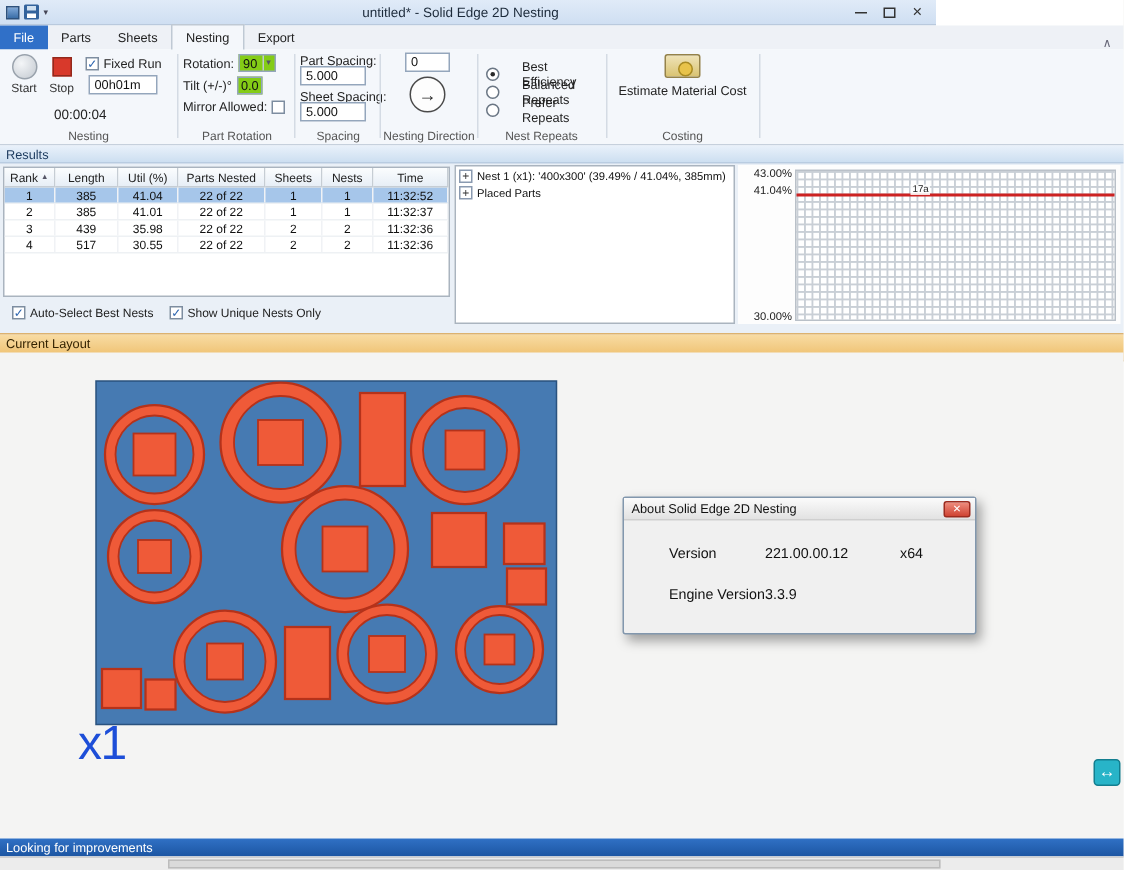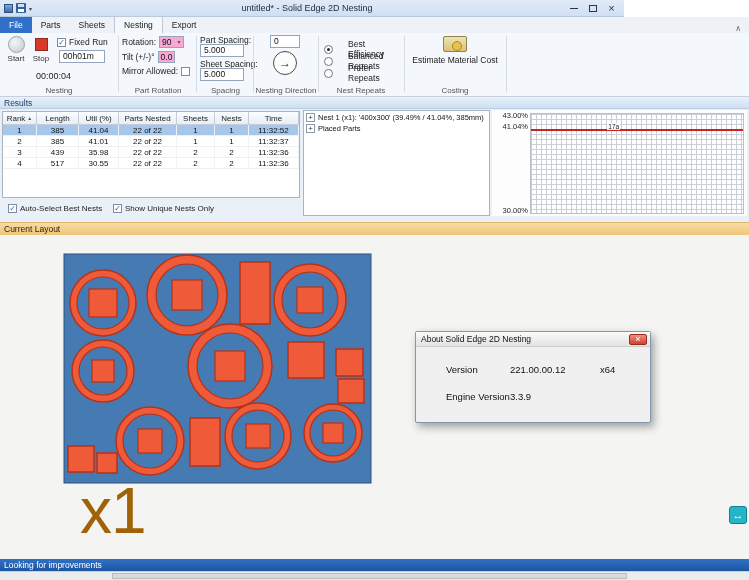--- a/index.html
+++ b/index.html
@@ -62,21 +62,21 @@
   .box { width:9px; height:9px; border:1px solid #7d8da0; background:#fff; font-size:8px; line-height:7px;
     text-align:center; color:#2e66b0; display:inline-block; flex:0 0 auto; }
   .radiorow { position:absolute; display:flex; align-items:center; gap:15px; font-size:8.5px; }
   .radio { width:9px; height:9px; border:1px solid #6a7684; border-radius:50%; background:#fff; display:inline-block; position:relative; flex:0 0 auto; }
   .radio.sel::after { content:""; position:absolute; left:2px; top:2px; right:2px; bottom:2px; background:#2a2a2a; border-radius:50%; }
 
   .tbox { position:absolute; border:1px solid #94a6bc; background:#fff; font-size:8.5px; height:13px;
     line-height:11px; padding:0 3px; color:#111; }
   .frow { position:absolute; display:flex; align-items:center; gap:3px; }
   .flabel { font-size:8.5px; color:#222; white-space:nowrap; }
-  .ibox { border:1px solid #94a6bc; background:#f9a8d4; font-size:8.5px; height:12px; line-height:10px; padding:0 2px; color:#111; display:inline-flex; align-items:center; }
+  .ibox { border:1px solid #94a6bc; background:#84cc16; font-size:8.5px; height:12px; line-height:10px; padding:0 2px; color:#111; display:inline-flex; align-items:center; }
   .darr { font-size:6px; color:#556; margin-left:3px; border-left:1px solid #c0c8d2; padding-left:2px; }
   .elapsed { position:absolute; font-size:9px; color:#222;margin-left:28px; }
   .dirbtn { position:absolute; width:24px; height:24px; border:1.5px solid #4a4a4a; border-radius:50%;
     display:flex; align-items:center; justify-content:center; font-size:12px; color:#222; background:#fdfdfd; }
   .costbtn { position:absolute; left:0; right:0; top:3px; display:flex; flex-direction:column; align-items:center; gap:3px; cursor:default; }
   .cost-ico { width:24px; height:16px; background:linear-gradient(#efe3b8,#d9c372); border:1px solid #94824a; border-radius:2px; position:relative; }
   .cost-ico::after { content:""; position:absolute; left:8px; top:4px; width:8px; height:8px; border-radius:50%;
     background:#e8c34a; border:1px solid #a98b23; }
   .costlabel { font-size:8.5px; color:#222; white-space:nowrap; }
 
@@ -108,21 +108,21 @@
     background-size: 5px 5px; border:1px solid #b9c0c8; }
   .bestline { position:absolute; left:0; right:0; top:15px; height:2px; background:#cc2222; }
   .linelabel { position:absolute; left:36%; top:9px; font-size:6.5px; color:#222; background:rgba(255,255,255,.85); padding:0 1px; line-height:7px; }
 
   
   .layout-header { position:absolute; left:0; top:222px; width:749px; height:19px;
     background:linear-gradient(#f8dca4,#edbc67); border-top:1px solid #dcb270; border-bottom:1px solid #caa258;
     font-size:8.5px; color:#332200; line-height:12px; padding-left:4px; }
   .canvas { position:absolute; left:0; top:235px; width:749px; height:324px; background:#f4f4f3; }
   .canvas svg { position:absolute; left:0; top:0; }
-  .qty { position:absolute; left:80px; top:244px; font-size:64px; color:#a16207; line-height:1; letter-spacing:-1px; }
+  .qty { position:absolute; left:52px; top:244px; font-size:32px; color:#1d4ed8; line-height:1; letter-spacing:-1px; }
 
   
   .about { position:absolute; left:415px; top:331px; width:236px; height:92px; background:#f0f0f0;
     border:1px solid #8297ad; box-shadow:3px 4px 8px rgba(0,0,0,.35); border-radius:2px; }
   .about-title { position:absolute; left:0; top:0; right:0; height:15px; background:linear-gradient(#fbfbfb,#e2e2e2);
     border-bottom:1px solid #cfcfcf; font-size:8.5px; color:#111; line-height:15px; padding-left:5px; }
   .about-close { position:absolute; right:3px; top:2px; width:18px; height:11px;
     background:linear-gradient(#ee8d7e,#cf4433); border:1px solid #9c2c20; border-radius:2px;
     color:#fff; font-size:9px; line-height:9px; text-align:center; cursor:default; }
   .about-body { position:absolute; left:0; top:15px; right:0; bottom:0; }

